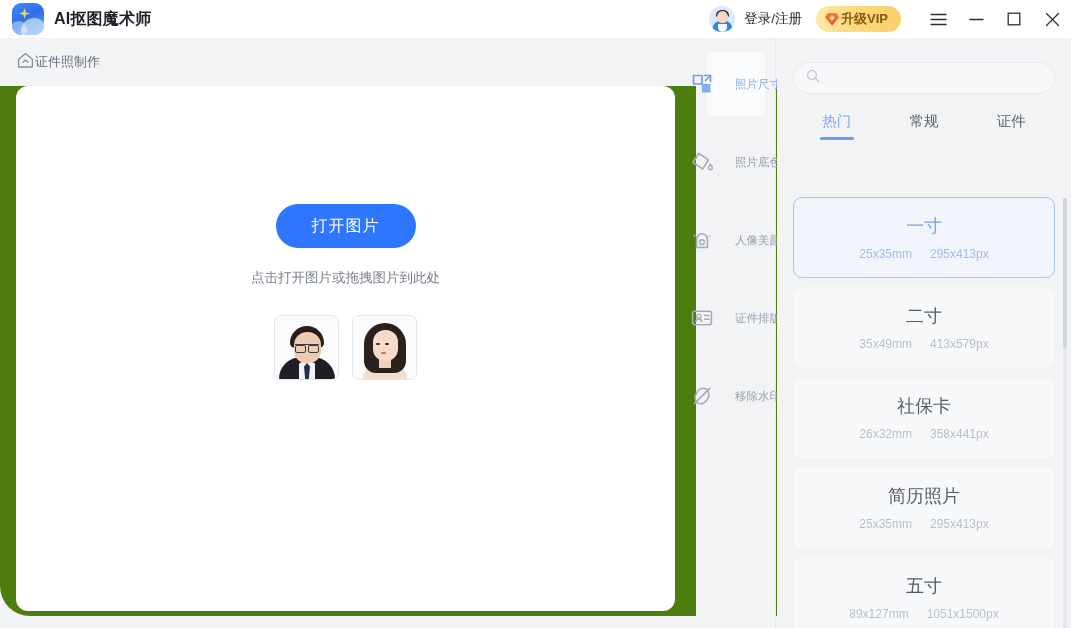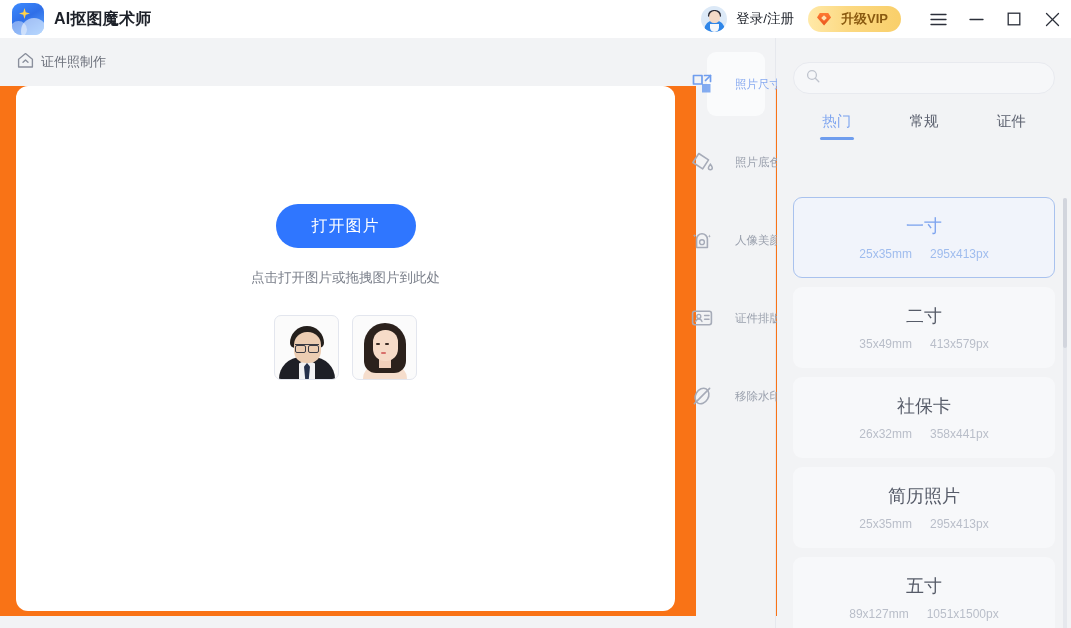--- a/index.html
+++ b/index.html
@@ -10,21 +10,22 @@
     overflow: hidden;
     background: #f2f3f5;
     font-family: "Liberation Sans", "DejaVu Sans", sans-serif;
     -webkit-font-smoothing: antialiased;
   }
 
   .app {
     position: relative;
     width: 1071px;
     height: 616px;
-    background: #f97316;
+    background: #4d7c0f;
+    border-radius: 30px;
   }
 
   
   .titlebar {
     position: absolute;
     top: 0; left: 0;
     width: 1071px;
     height: 38px;
     background: #ffffff;
     display: flex;
@@ -131,21 +132,21 @@
   }
 
   .vip-btn {
     margin-left: 14px;
     height: 26px;
     padding: 0 13px 0 9px;
     border-radius: 14px;
     background: linear-gradient(90deg, #ffe9a8 0%, #fcd982 42%, #f9cf6a 100%);
     display: flex;
     align-items: center;
-    gap: 10px;
+    gap: 2px;
     cursor: pointer;
     border: none;
   }
   .gem {
     width: 14px; height: 13px;
     background: linear-gradient(180deg,#ff7a33,#e8531b);
     clip-path: polygon(50% 100%, 0% 38%, 22% 0%, 78% 0%, 100% 38%);
     position: relative;
     flex: none;
   }
@@ -180,21 +181,21 @@
 
   
   .breadcrumb {
     position: absolute;
     top: 38px; left: 0;
     width: 1071px;
     height: 48px;
     display: flex;
     align-items: center;
     padding-left: 16px;
-    gap: 6px;
+    gap: 0;
     background: #f2f3f5;
   }
   .crumb-label {
     font-size: 13px;
     color: #6b6f7a;
   }
 
   
   .canvas {
     position: absolute;

